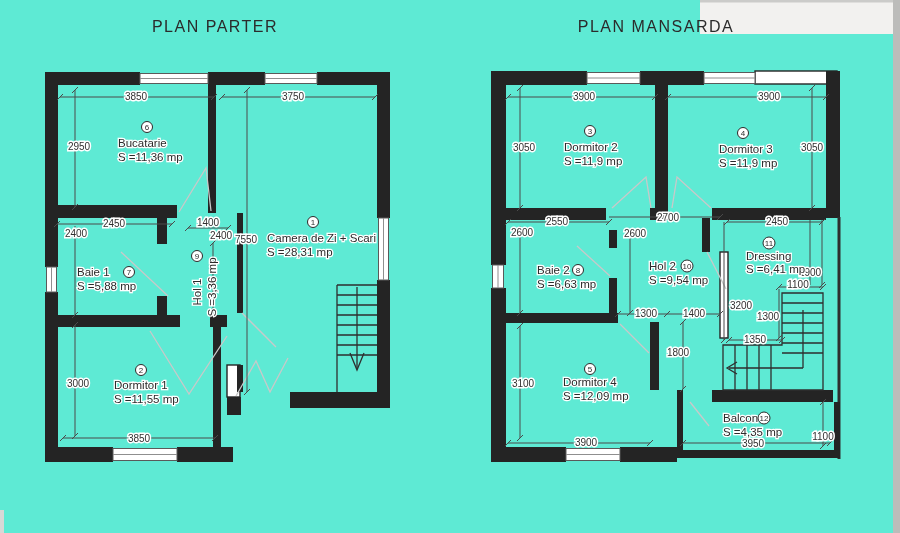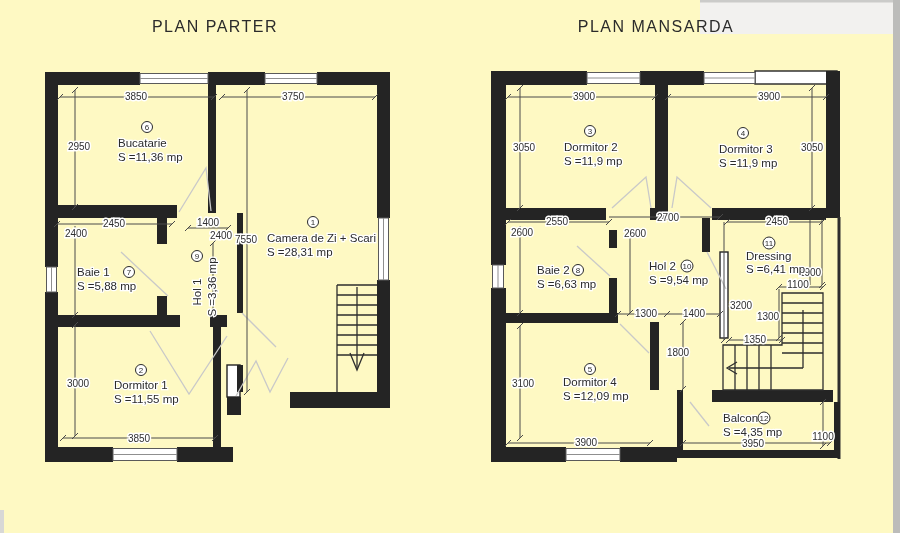--- a/index.html
+++ b/index.html
@@ -1,16 +1,16 @@
 <!DOCTYPE html>
 <html><head>
 <meta charset="utf-8">
 <style>
   html,body{margin:0;padding:0;background:#ffffff;}
-  #stage{position:relative;width:900px;height:533px;background:#fef9c3;overflow:hidden;}
+  #stage{position:relative;width:900px;height:533px;background:#5eead4;overflow:hidden;}
   svg{position:absolute;left:0;top:0;}
   .w{fill:#242424;}
   .ow{fill:#ffffff;stroke:#242424;stroke-width:1.4;}
   .win{fill:#ffffff;stroke:#5a5a5a;stroke-width:1;}
   .winl{stroke:#8f8f8f;stroke-width:1;}
   .dl{stroke:#4a4a4a;stroke-width:1;fill:none;}
   .sw{stroke:#c9c9c9;stroke-width:1.3;fill:none;}
   .st{stroke:#2e2e2e;stroke-width:1.3;fill:none;}
   .thin{stroke:#2e2e2e;stroke-width:2;fill:none;}
   text{font-family:"Liberation Sans","DejaVu Sans",sans-serif;}

